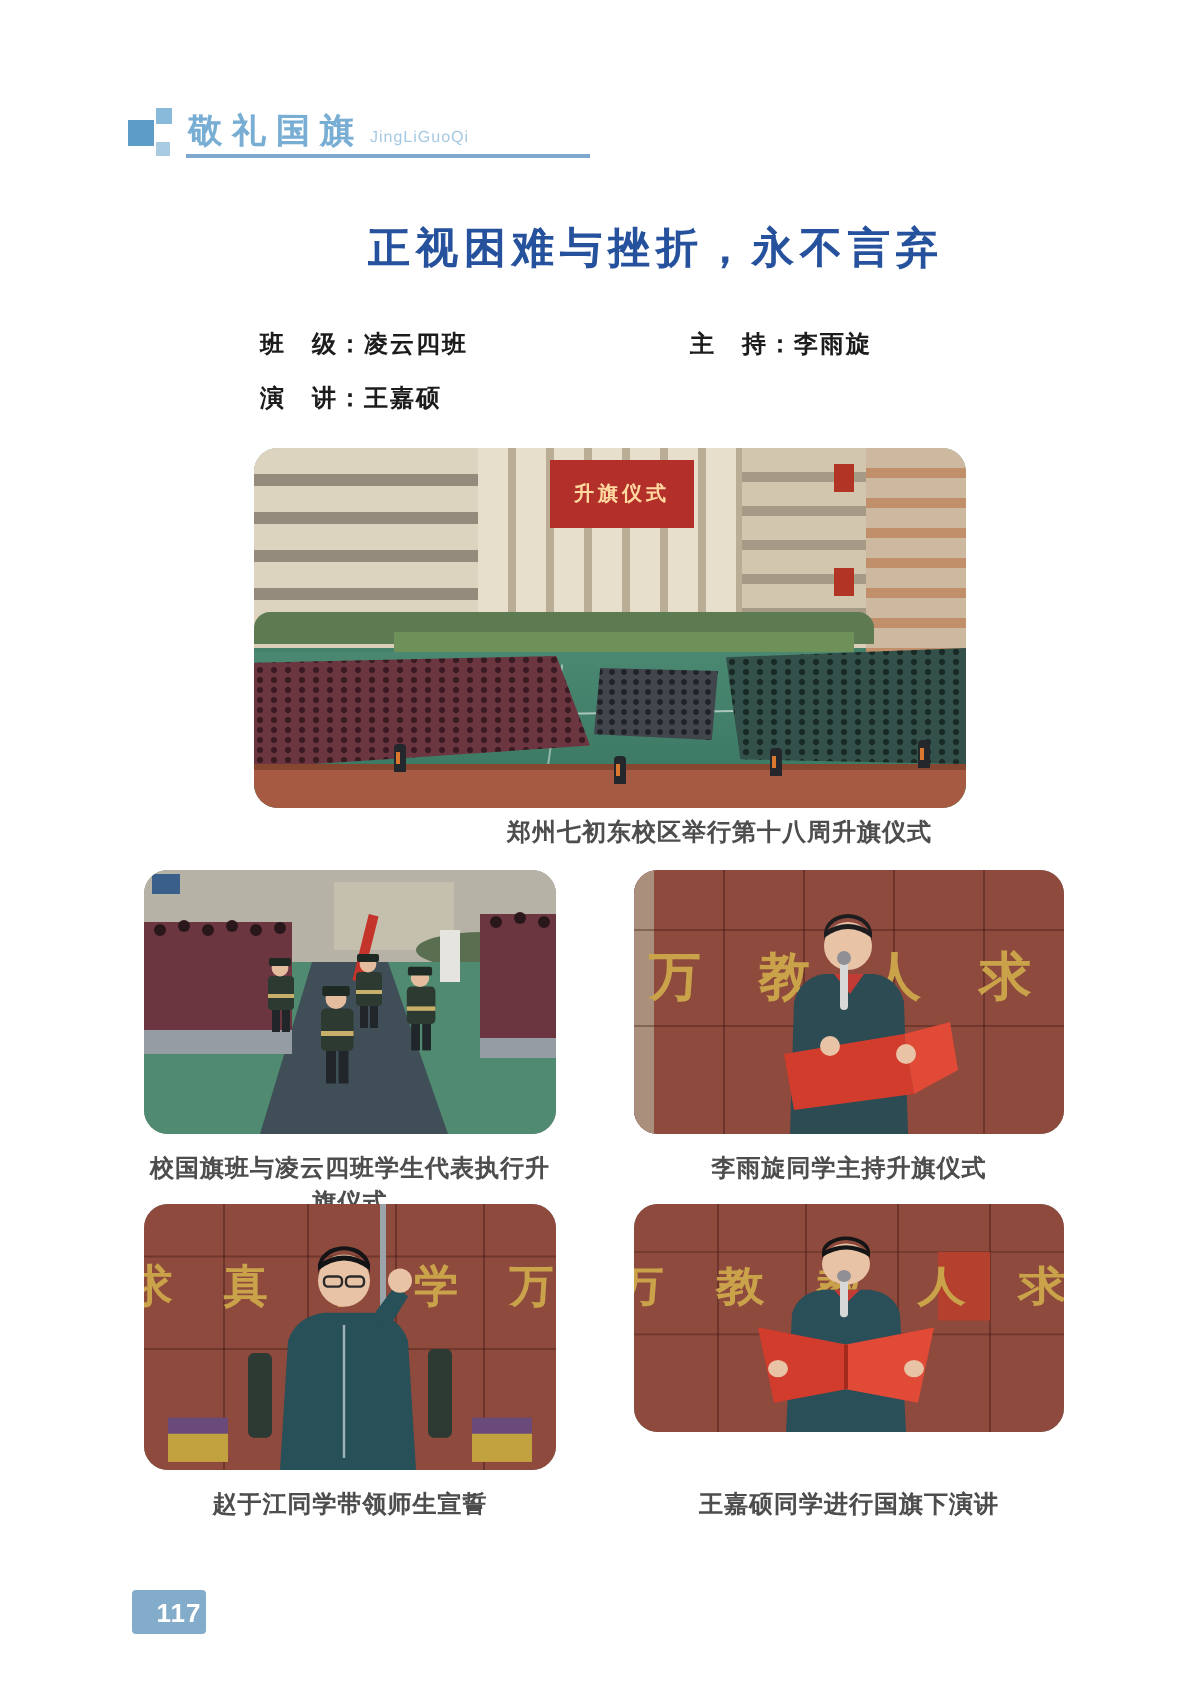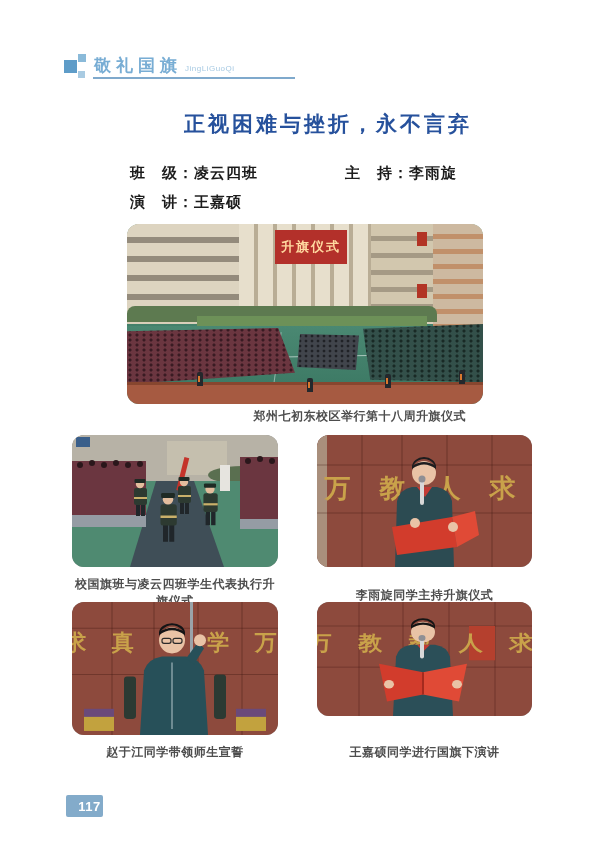--- a/index.html
+++ b/index.html
@@ -14,39 +14,39 @@
   .h-title{position:absolute;left:94px;top:54px;font-size:17px;font-weight:bold;
            letter-spacing:5px;color:#78add4;}
   .h-sub{position:absolute;left:185px;top:64px;font-size:8px;color:#a6c9e2;letter-spacing:0.5px;}
   .h-line{position:absolute;left:93px;top:77px;width:202px;height:2px;background:#7fa9cc;}
 
   
   .a-title{position:absolute;left:0;top:110px;width:600px;text-align:center;
            font-family:"DejaVu Serif",serif;font-weight:bold;font-size:21px;
            letter-spacing:3px;color:#26519c;padding-left:28px;}
   .info{position:absolute;left:130px;top:164px;width:360px;
-        font-family:"DejaVu Serif",serif;font-weight:bold;font-size:15px;color:#1c1c1c;}
+        font-family:"DejaVu Serif",serif;font-weight:bold;font-size:12px;color:#1c1c1c;}
   .info-row{display:flex;margin-bottom:10px;letter-spacing:1px;}
   .info-class{width:215px;}
 
   
   .photo{position:absolute;border-radius:12px;overflow:hidden;background:#888;}
   .caption{position:absolute;font-size:12px;font-weight:600;color:#4d4d4d;
            text-align:center;letter-spacing:0.5px;}
 
   
   .photo-main{left:127px;top:224px;width:356px;height:180px;background:#43816b;}
   .pm-top{position:absolute;left:0;top:0;width:356px;height:100px;background:#d9cfba;}
   .pm-b1{position:absolute;left:0;top:0;width:112px;height:96px;
          background:repeating-linear-gradient(180deg,#ddd4c0 0 13px,#948b7c 13px 19px);}
   .pm-b2{position:absolute;left:112px;top:0;width:132px;height:92px;background:#e7dfcc;
          background-image:repeating-linear-gradient(90deg,transparent 0 15px,#b9ad95 15px 19px);}
   .pm-led{position:absolute;left:148px;top:6px;width:72px;height:34px;background:#b3302a;
           color:#ffd9a0;display:flex;align-items:center;justify-content:center;
-          font-size:13px;letter-spacing:2px;font-weight:bold;}
+          font-size:10px;letter-spacing:2px;font-weight:bold;}
   .pm-b3{position:absolute;left:244px;top:0;width:62px;height:96px;
          background:repeating-linear-gradient(180deg,#d2c7ae 0 12px,#a59a85 12px 17px);}
   .pm-b4{position:absolute;left:306px;top:0;width:50px;height:108px;
          background:repeating-linear-gradient(180deg,#cdb9a0 0 10px,#c1906a 10px 15px);}
   .pm-banner1{position:absolute;left:290px;top:8px;width:10px;height:14px;background:#b23425;}
   .pm-banner2{position:absolute;left:290px;top:60px;width:10px;height:14px;background:#b23425;}
   .pm-trees{position:absolute;left:0;top:82px;width:310px;height:16px;background:#5d7a50;border-radius:8px 8px 0 0;}
   .pm-lawn{position:absolute;left:70px;top:92px;width:230px;height:16px;background:#6d9158;}
   .pm-court{position:absolute;left:0;top:102px;width:356px;height:60px;
             background:linear-gradient(180deg,#4a8872,#3d7a65);}
@@ -73,21 +73,21 @@
   .pm-f3{left:258px;top:150px;} .pm-f4{left:332px;top:146px;}
   .cap-main{left:110px;top:408px;width:356px;text-align:right;}
 
   
   .photo-a{left:72px;top:435px;width:206px;height:132px;}
   .photo-b{left:317px;top:435px;width:215px;height:132px;}
   .photo-c{left:72px;top:602px;width:206px;height:133px;}
   .photo-d{left:317px;top:602px;width:215px;height:114px;}
   .photo svg{display:block;width:100%;height:100%;}
   .cap-a{left:72px;top:576px;width:206px;}
-  .cap-b{left:317px;top:576px;width:215px;margin-top:11px;}
+  .cap-b{left:317px;top:576px;width:215px;}
   .cap-c{left:72px;top:744px;width:206px;}
   .cap-d{left:317px;top:744px;width:215px;}
 
   
   .page-num{position:absolute;left:66px;top:795px;width:27px;height:22px;background:#83abca;
             border-radius:2px;color:#ffffff;font-weight:bold;font-size:13px;
             display:flex;align-items:center;justify-content:center;letter-spacing:0.5px;padding-left:10px;}
 </style>
 </head>
 <body>

